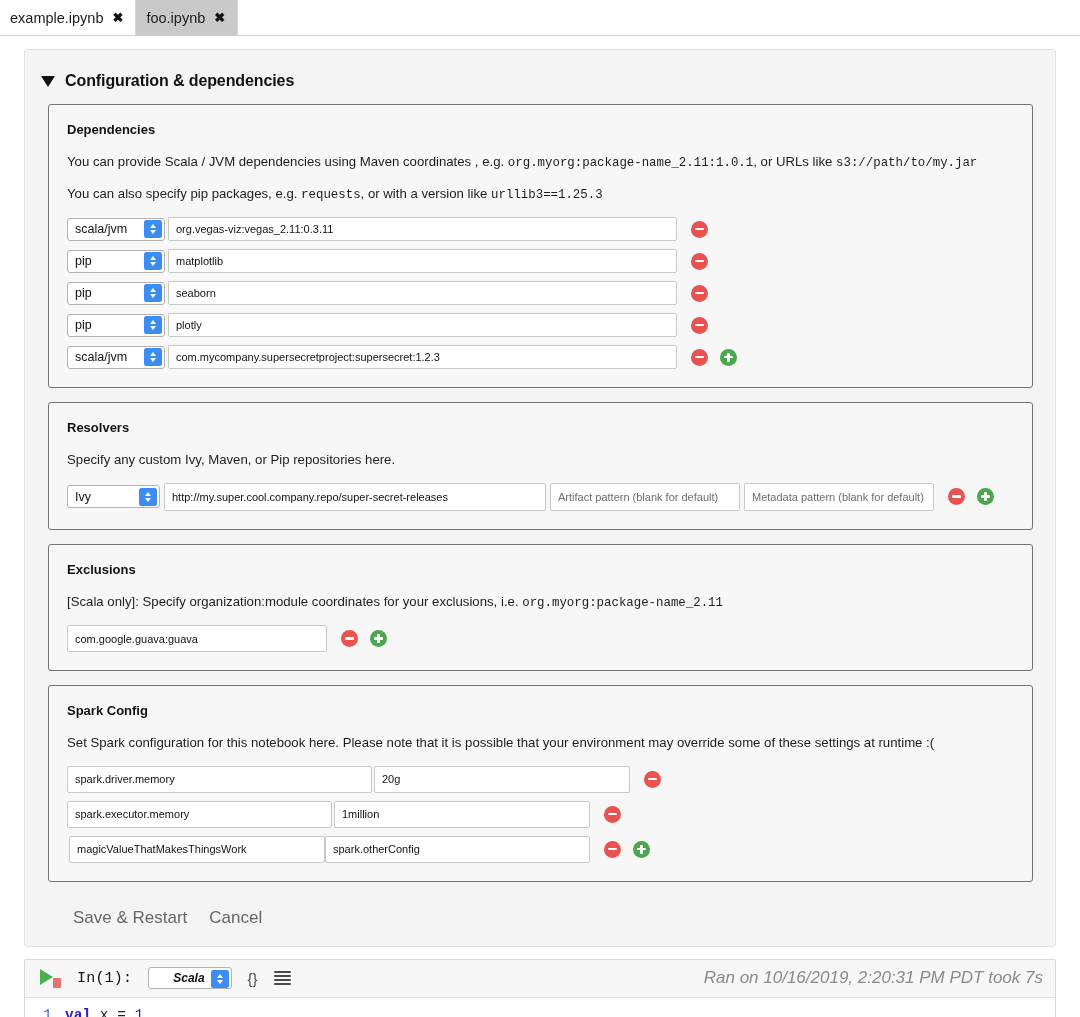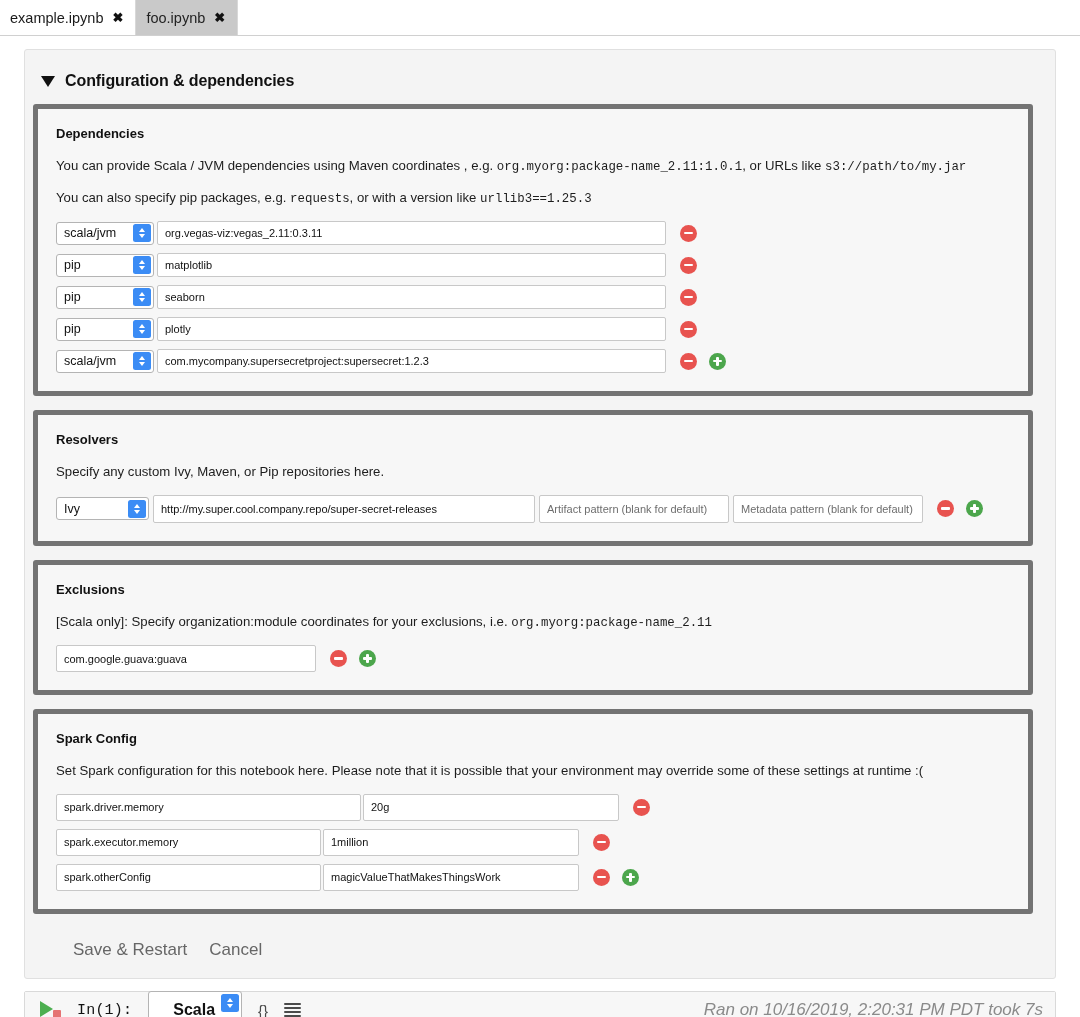--- a/index.html
+++ b/index.html
@@ -64,23 +64,23 @@
   .config-title {
     font-size: 16px;
     font-weight: bold;
     color: #111;
     letter-spacing: -0.1px;
   }
 
   
   .card {
     background: #f7f7f7;
-    border: 5px solid #737373;
+    border: 1px solid #737373;
     border-radius: 3px;
-    margin: 0 22px 14px 8px;
+    margin: 0 22px 14px 23px;
     padding: 17px 18px 18px 18px;
   }
   .card-title {
     font-size: 13px;
     font-weight: bold;
     color: #111;
     margin-bottom: 17px;
   }
   .card-desc {
     font-size: 13.2px;
@@ -229,24 +229,25 @@
     background: #e57373;
     border-radius: 1px;
   }
   .in-label {
     font-family: "Liberation Mono", "DejaVu Sans Mono", monospace;
     font-size: 15px;
     color: #111;
     letter-spacing: 0.2px;
   }
   .kernel-select {
-    height: 38px;
+    height: 22px;
     padding: 0 26px 0 24px;
-    font-size: 16px;
+    font-size: 12px;
     font-weight: bold;
+    font-style: italic;
   }
   .icon-braces {
     font-size: 15px;
     color: #4a4a4a;
     cursor: pointer;
     font-family: "Liberation Sans", sans-serif;
   }
   .icon-lines {
     width: 17px; height: 14px;
     display: flex; flex-direction: column;
@@ -445,22 +446,22 @@
 
     <div class="row">
       <input class="txt" style="width: 265px; height: 27px;" value="spark.executor.memory">
       <input class="txt" style="width: 256px; height: 27px; margin-left: 2px;" value="1million">
       <span class="cbtn minus gapleft">
           <span class="bar-h"></span>
         </span>
     </div>
 
     <div class="row">
+      <input class="txt" style="width: 256px; height: 27px; margin-left: 2px;" value="magicValueThatMakesThingsWork">
       <input class="txt" style="width: 265px; height: 27px;" value="spark.otherConfig">
-      <input class="txt" style="width: 256px; height: 27px; margin-left: 2px;" value="magicValueThatMakesThingsWork">
       <span class="cbtn minus gapleft">
           <span class="bar-h"></span>
         </span>
       <span class="cbtn plus gapleft2">
           <span class="bar-h"></span>
           <span class="bar-v"></span>
         </span>
     </div>
   </div>
 

